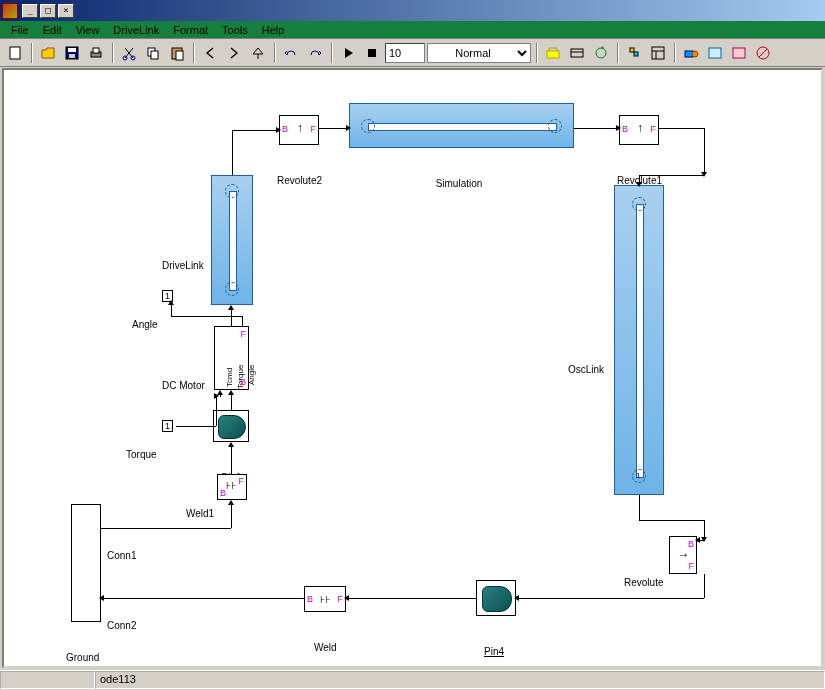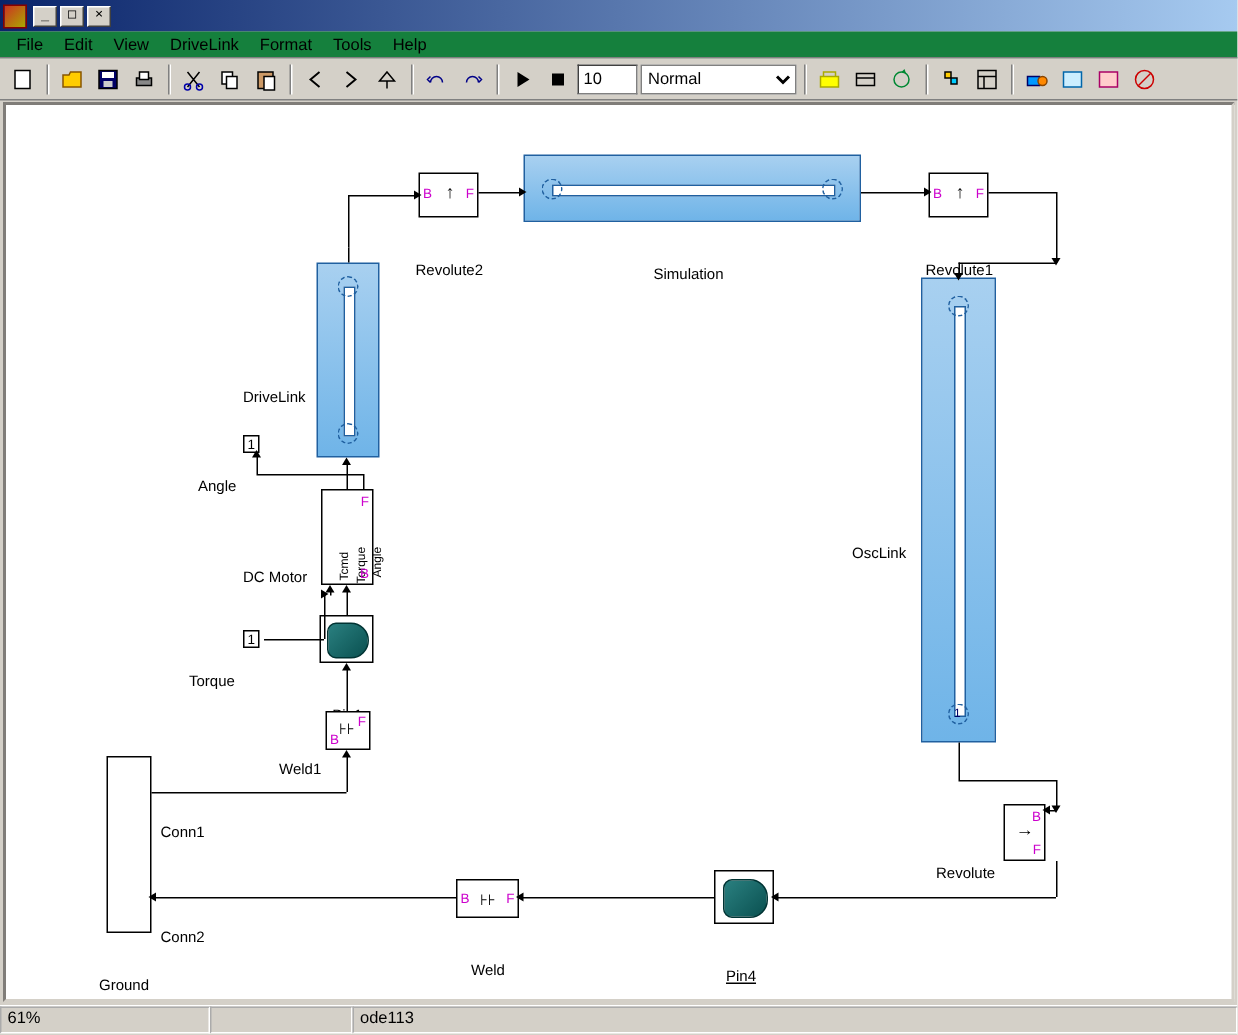--- a/index.html
+++ b/index.html
@@ -52,21 +52,21 @@
   width:22px; height:22px;
   display:flex; align-items:center; justify-content:center;
   border:1px solid transparent;
 }
 .tb-sep { width:1px; height:20px; background:#808080; margin:0 3px; box-shadow:1px 0 #fff;}
 .tb-input {
   width:40px; height:20px; border:1px solid #808080; border-top-color:#404040; border-left-color:#404040;
   background:#fff; font-size:11px; padding:0 3px;
 }
 .tb-select {
-  width:104px; height:20px; border:1px solid #808080; background:#fff; font-size:11px;
+  width:104px; height:20px; border:1px solid #808080; background:#fff; font-size:11px;text-align:center;
 }
 .canvas-wrap {
   position:absolute; top:68px; left:2px; right:2px; bottom:22px;
   background:#fff; border:2px inset #d4d0c8; overflow:hidden;
 }
 .canvas { position:relative; width:100%; height:100%; }
 .block {
   position:absolute; border:1px solid #000; background:#fff;
 }
 .block-blue {
@@ -405,16 +405,15 @@
 
 <div class="wire wire-h" style="left:172px;top:356px;width:40px"></div>
 <div class="wire wire-v" style="left:212px;top:326px;height:30px"></div>
 <div class="wire wire-h arrow-r" style="left:212px;top:326px;width:1px"></div>
 <div class="wire wire-v arrow-u" style="left:216px;top:322px;height:5px"></div>
 
 </div>
 </div>
 
 <div class="statusbar">
-  <div class="status-cell" style="flex:0 0 140px">61%</div>
   <div class="status-cell" style="flex:0 0 95px"></div>
   <div class="status-cell" style="flex:1">ode113</div>
 </div>
 
 </body></html>

